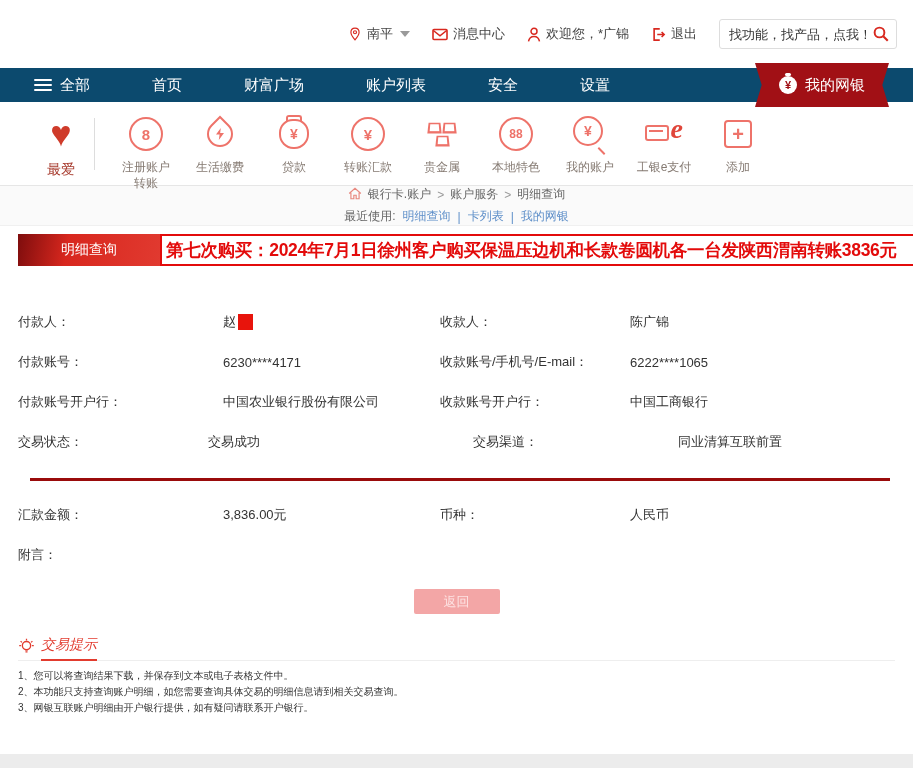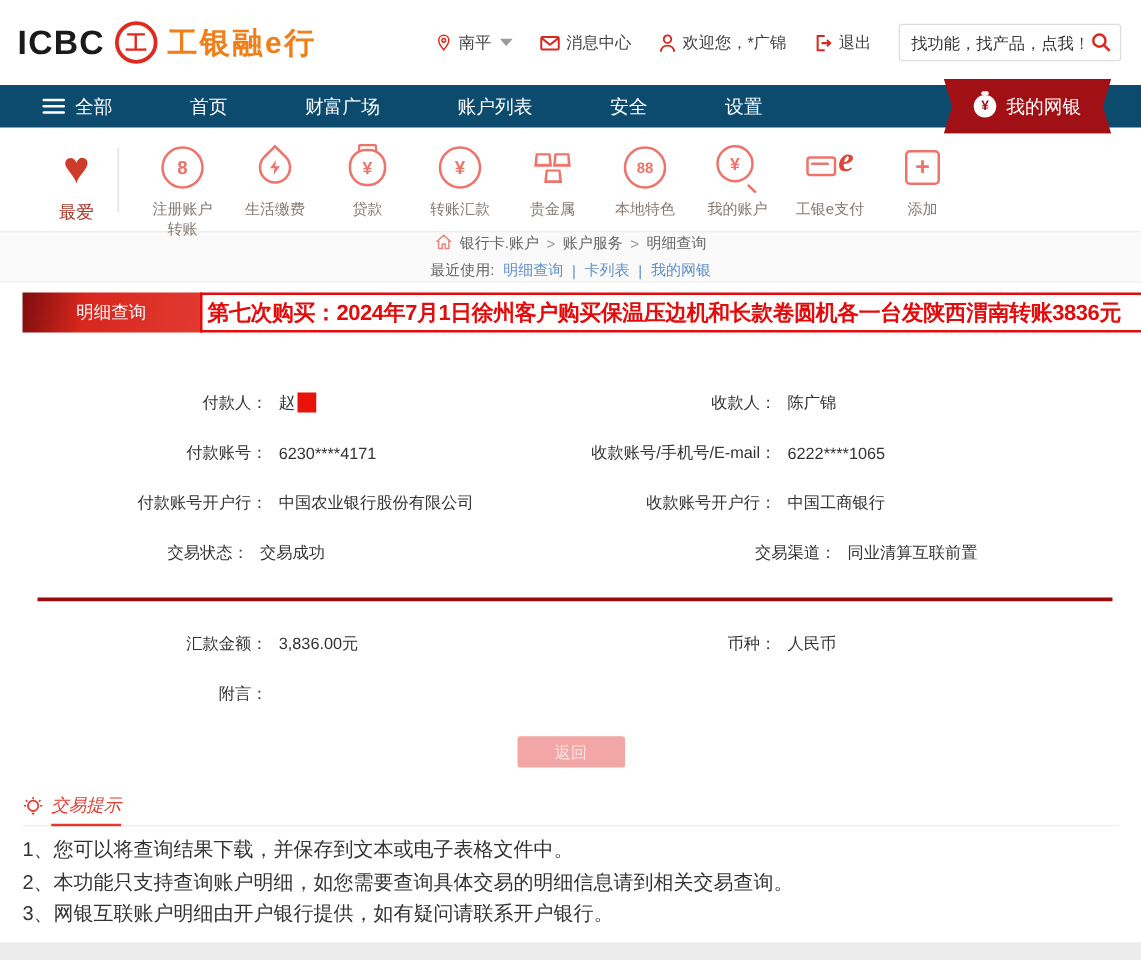--- a/index.html
+++ b/index.html
@@ -69,44 +69,39 @@
   .title-row { margin:8px 0 0 18px; display:flex; align-items:stretch; height:32px; }
   .title-tab { width:142px; background:linear-gradient(100deg,#7e0d0d 0%,#d8271e 35%,#e13a30 100%); color:#fff; font-size:14px; display:flex; align-items:center; justify-content:center; }
   .annotation { flex:1; border:2px solid #e30b0b; border-right:none; display:flex; align-items:center; padding-left:4px; color:#e30b0b; font-weight:bold; font-size:17.5px; white-space:nowrap; overflow:hidden; letter-spacing:-0.3px; }
 
   
   .details { padding-top:36px; }
   .drow { display:flex; height:40px; align-items:center; padding:0 18px; font-size:13px; color:#333; }
   .cell { display:flex; align-items:center; }
   .cell-left { flex:0 0 422px; }
   .cell-right { flex:1; }
-  .dlabel { width:205px; text-align:right; padding-right:9px; }
+  .dlabel { width:205px; padding-right:9px; }
   .cell-right .dlabel { width:190px; }
   .dvalue { display:flex; align-items:center; gap:1px; }
   .redact { display:inline-block; width:15px; height:16px; background:#e8140c; margin-left:1px; }
   .divider { border-top:3px solid #9a0b0b; margin:16px 12px 14px 30px; width:860px; }
   .back-btn { display:block; margin:14px auto 0; width:86px; height:25px; background:#f3a6a6; color:#fde2e2; border:none; border-radius:2px; font-size:13px; cursor:pointer; font-family:inherit; }
 
   
   .tips { margin-top:22px; padding:0 18px; }
   .tips-head { display:flex; align-items:flex-end; gap:6px; border-bottom:1px solid #eee; padding-bottom:0;font-style:italic; }
   .tips-title { color:#e23b2e; font-size:14px; border-bottom:2px solid #e23b2e; padding-bottom:5px; margin-bottom:-1px; }
-  .tips-list { list-style:none; margin-top:7px; font-size:16px; color:#333; line-height:1.6; }
+  .tips-list { list-style:none; margin-top:7px; font-size:10px; color:#333; line-height:1.6; }
 </style>
 </head>
 <body>
 
 <div class="page">
 
   <header class="topbar">
-    <div class="logo-group">
-      <span class="logo-icbc">ICBC</span>
-      <span class="logo-emblem">工</span>
-      <span class="logo-brand">工银融e行</span>
-    </div>
     <div class="top-right">
       <div class="top-item">
         <span>
             <svg width="14" height="16" viewBox="0 0 24 24">
               <path d="M12 2C8 2 5 5 5 9c0 5 7 13 7 13s7-8 7-13c0-4-3-7-7-7z" fill="none" stroke="#d8281f" stroke-width="2"></path>
               <circle cx="12" cy="9" r="2.6" fill="none" stroke="#d8281f" stroke-width="2"></circle>
             </svg>
           </span>
         <span>南平</span>
         <span class="caret-down"></span>

